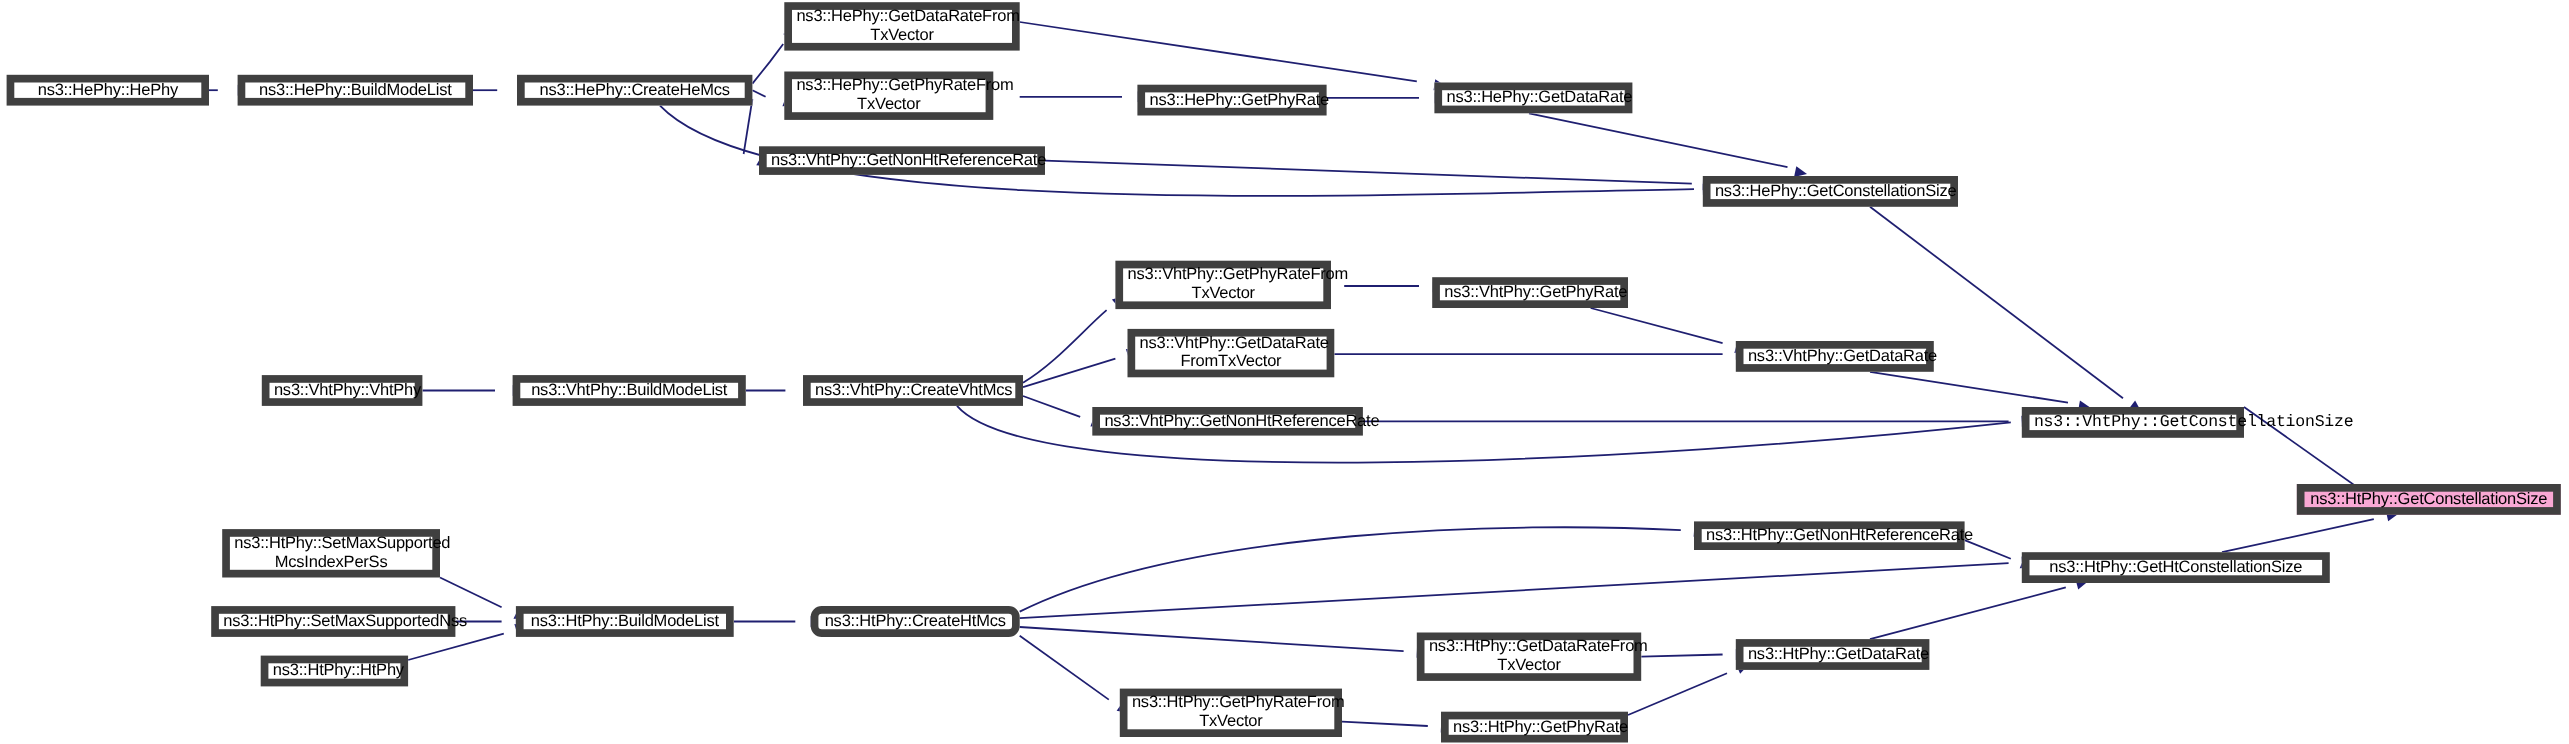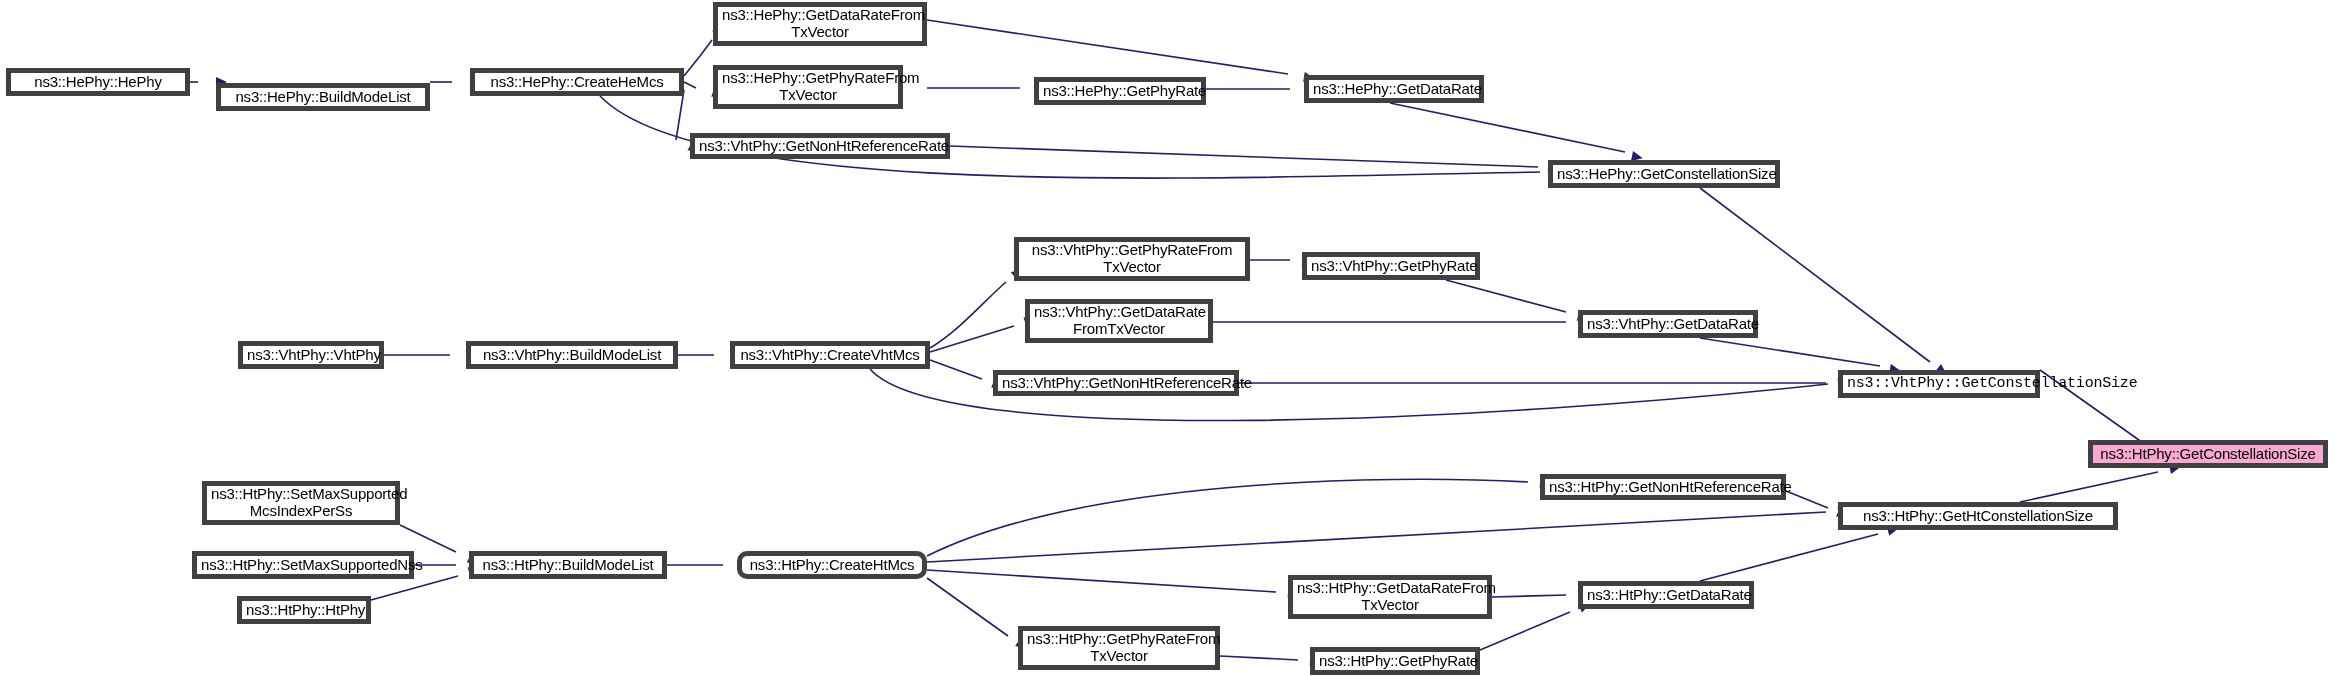--- a/index.html
+++ b/index.html
@@ -20,21 +20,21 @@
   svg.edges {
     position: absolute;
     left: 0;
     top: 0;
     width: 2335px;
     height: 676px;
   }
   .node {
     position: absolute;
     box-sizing: border-box;
-    border: 5px solid #404040;
+    border: 7px solid #404040;
     background: #ffffff;
     color: #000000;
     font-size: 15px;
     line-height: 1.12;
     display: flex;
     align-items: center;
     justify-content: center;
     text-align: center;
     white-space: pre-line;
     letter-spacing: -0.2px;
@@ -127,34 +127,34 @@
       <path d="M1480,650 L1570,612" fill="none" stroke="#1f1f70" stroke-width="1.6"></path>
       <polygon points="0,-5 11,0 0,5" fill="#1f1f70" transform="translate(1580,608) rotate(-23)"></polygon>
       <path d="M1700,581 L1878,534" fill="none" stroke="#1f1f70" stroke-width="1.6"></path>
       <polygon points="0,-5 11,0 0,5" fill="#1f1f70" transform="translate(1888,531) rotate(-15)"></polygon>
       <path d="M2020,502 L2158,472" fill="none" stroke="#1f1f70" stroke-width="1.6"></path>
       <polygon points="0,-5 11,0 0,5" fill="#1f1f70" transform="translate(2170,469) rotate(-12)"></polygon>
     </svg>
 
   <div id="node-layer">
       <div class="node" style="left: 6px; top: 68px; width: 184px; height: 28px;"><span class="node-label">ns3::HePhy::HePhy</span></div>
-      <div class="node" style="left: 216px; top: 68px; width: 214px; height: 28px; margin-top: 15px;"><span class="node-label">ns3::HePhy::BuildModeList</span></div>
+      <div class="node" style="left: 216px; top: 68px; width: 214px; height: 28px;"><span class="node-label">ns3::HePhy::BuildModeList</span></div>
       <div class="node" style="left: 470px; top: 68px; width: 214px; height: 28px;"><span class="node-label">ns3::HePhy::CreateHeMcs</span></div>
       <div class="node" style="left: 713px; top: 2px; width: 214px; height: 44px;"><span class="node-label">ns3::HePhy::GetDataRateFrom
 TxVector</span></div>
       <div class="node" style="left: 713px; top: 65px; width: 190px; height: 44px;"><span class="node-label">ns3::HePhy::GetPhyRateFrom
 TxVector</span></div>
       <div class="node" style="left: 690px; top: 133px; width: 260px; height: 26px;"><span class="node-label">ns3::VhtPhy::GetNonHtReferenceRate</span></div>
       <div class="node" style="left: 1034px; top: 77px; width: 172px; height: 28px;"><span class="node-label">ns3::HePhy::GetPhyRate</span></div>
       <div class="node" style="left: 1304px; top: 75px; width: 180px; height: 28px;"><span class="node-label">ns3::HePhy::GetDataRate</span></div>
       <div class="node" style="left: 1548px; top: 160px; width: 232px; height: 28px;"><span class="node-label">ns3::HePhy::GetConstellationSize</span></div>
       <div class="node" style="left: 238px; top: 341px; width: 146px; height: 28px;"><span class="node-label">ns3::VhtPhy::VhtPhy</span></div>
       <div class="node" style="left: 466px; top: 341px; width: 212px; height: 28px;"><span class="node-label">ns3::VhtPhy::BuildModeList</span></div>
       <div class="node" style="left: 730px; top: 341px; width: 200px; height: 28px;"><span class="node-label">ns3::VhtPhy::CreateVhtMcs</span></div>
-      <div class="node" style="left: 1014px; top: 237px; width: 236px; height: 44px; text-align: center;"><span class="node-label">ns3::VhtPhy::GetPhyRateFrom
+      <div class="node" style="left: 1014px; top: 237px; width: 196px; height: 44px; text-align: center;"><span class="node-label">ns3::VhtPhy::GetPhyRateFrom
 TxVector</span></div>
       <div class="node" style="left: 1025px; top: 299px; width: 188px; height: 44px;"><span class="node-label">ns3::VhtPhy::GetDataRate
 FromTxVector</span></div>
       <div class="node" style="left: 993px; top: 370px; width: 246px; height: 26px;"><span class="node-label">ns3::VhtPhy::GetNonHtReferenceRate</span></div>
       <div class="node" style="left: 1302px; top: 252px; width: 178px; height: 28px;"><span class="node-label">ns3::VhtPhy::GetPhyRate</span></div>
       <div class="node" style="left: 1578px; top: 310px; width: 180px; height: 28px;"><span class="node-label">ns3::VhtPhy::GetDataRate</span></div>
       <div class="node" style="left: 1838px; top: 370px; width: 202px; height: 28px; font-family: Liberation Mono, monospace;"><span class="node-label">ns3::VhtPhy::GetConstellationSize</span></div>
       <div class="node" style="left: 202px; top: 481px; width: 198px; height: 44px;"><span class="node-label">ns3::HtPhy::SetMaxSupported
 McsIndexPerSs</span></div>
       <div class="node" style="left: 192px; top: 551px; width: 222px; height: 28px;"><span class="node-label">ns3::HtPhy::SetMaxSupportedNss</span></div>

